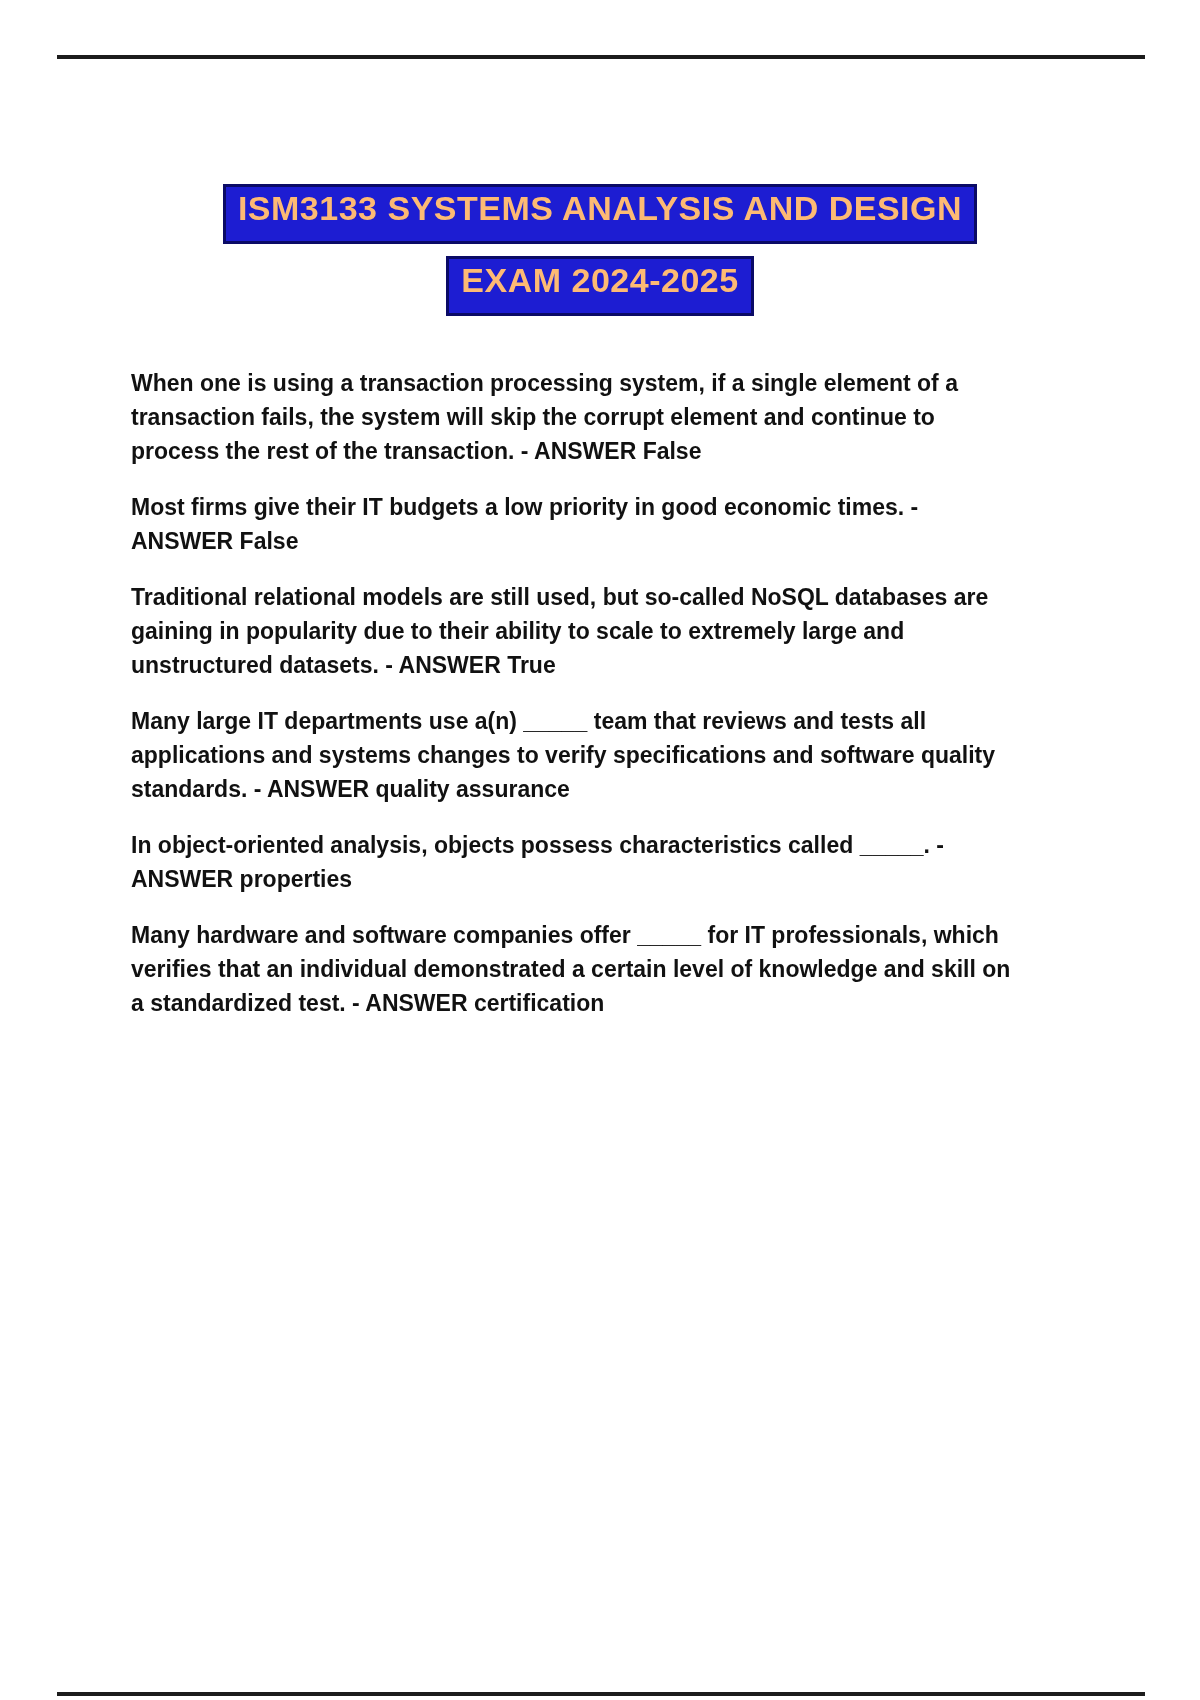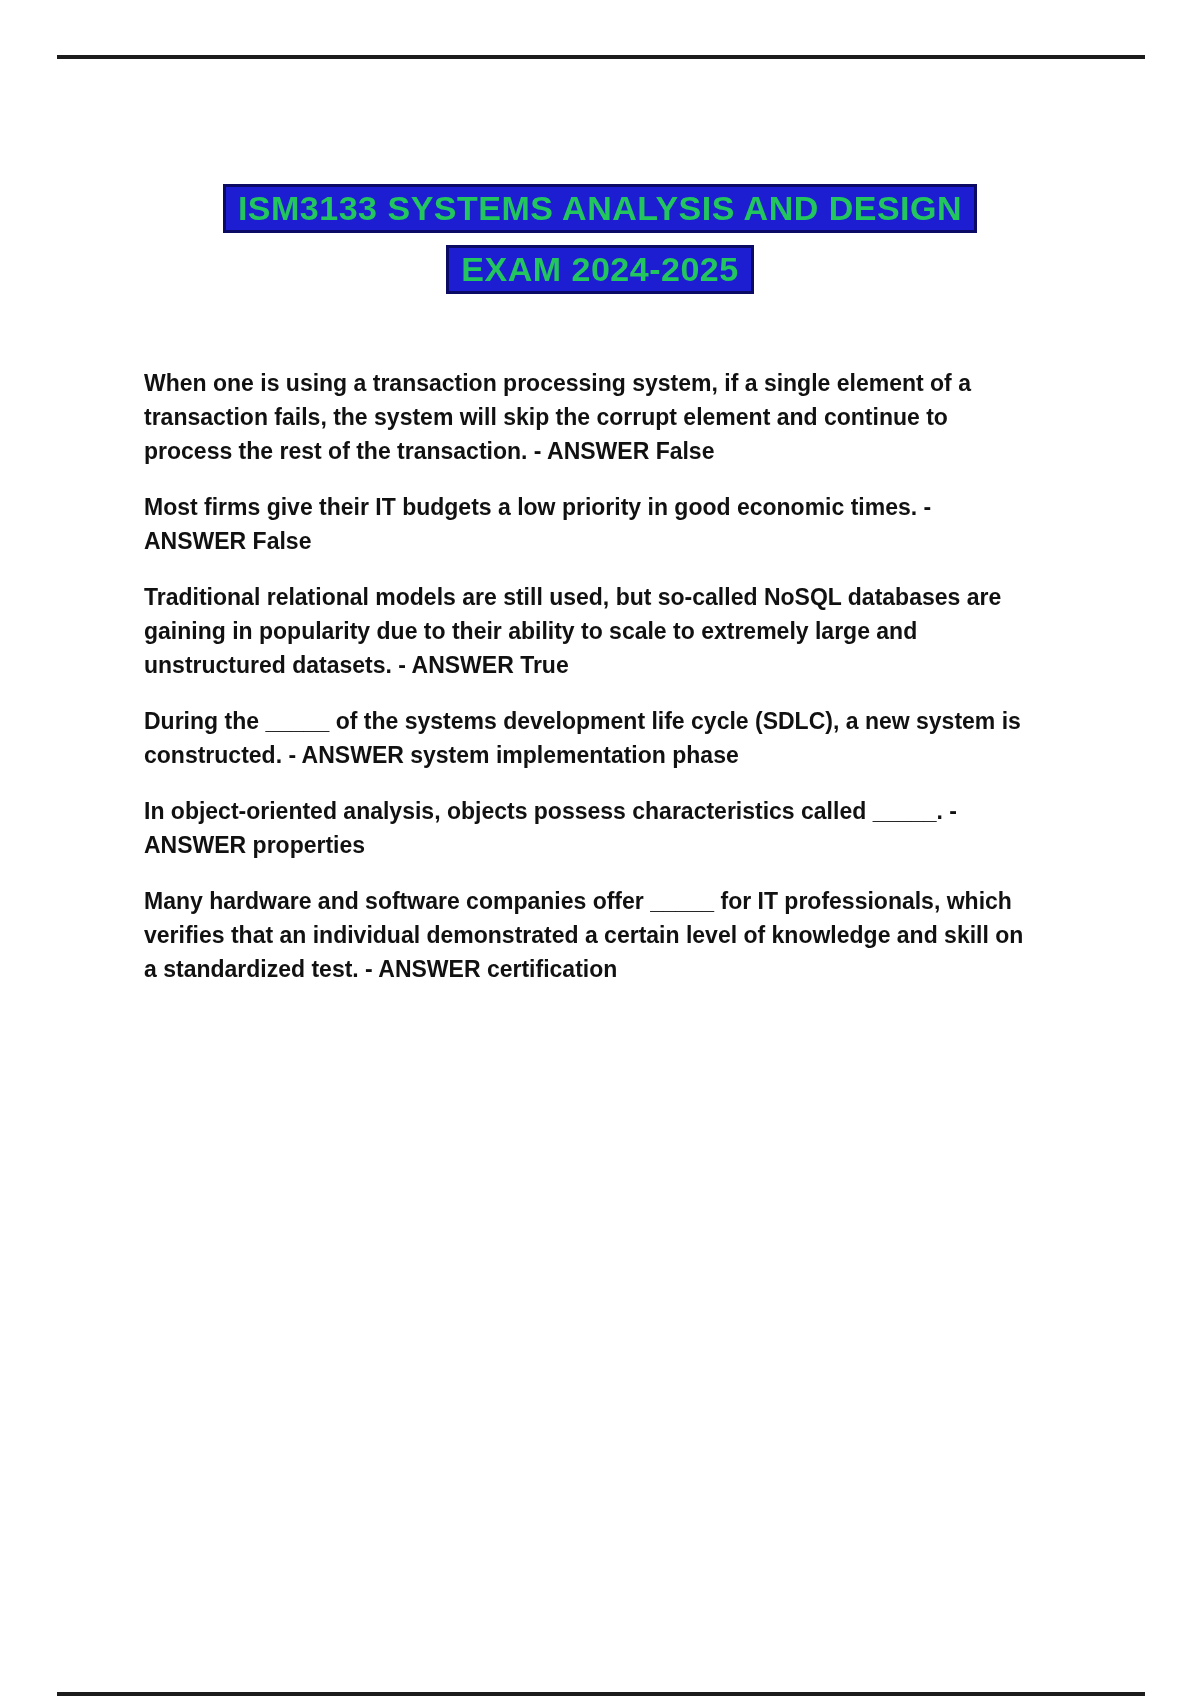--- a/index.html
+++ b/index.html
@@ -34,31 +34,31 @@
     top: 184px;
     left: 0;
     width: 100%;
     text-align: center;
   }
   .title-line { margin-bottom: 12px; }
   .hl {
     display: inline-block;
     background: var(--hl);
     border: 3px solid var(--hlb);
-    color: #22c55e;
+    color: #fdba74;
     font-weight: bold;
     font-size: 34px;
     line-height: 1.15;
-    padding: 2px 12px 2px 12px;
+    padding: 2px 12px 13px 12px;
     letter-spacing: 0.5px;
   }
   .body {
     position: absolute;
     top: 366px;
-    left: 144px;
+    left: 131px;
     width: 888px;
     color: var(--text);
     font-size: 23px;
     font-weight: bold;
     line-height: 34px;
   }
   .qa { margin-bottom: 22px; }
 </style>
 </head>
 <body>
@@ -73,20 +73,20 @@
     </div>
     <div class="title-line">
       <span class="hl">EXAM 2024-2025</span>
     </div>
   </header>
 
   <main class="body" id="paragraphs">
       <p class="qa">When one is using a transaction processing system, if a single element of a transaction fails, the system will skip the corrupt element and continue to process the rest of the transaction. - ANSWER False</p>
       <p class="qa">Most firms give their IT budgets a low priority in good economic times. - ANSWER False</p>
       <p class="qa">Traditional relational models are still used, but so-called NoSQL databases are gaining in popularity due to their ability to scale to extremely large and unstructured datasets. - ANSWER True</p>
-      <p class="qa">During the _____ of the systems development life cycle (SDLC), a new system is constructed. - ANSWER system implementation phase</p>
+      <p class="qa">Many large IT departments use a(n) _____ team that reviews and tests all applications and systems changes to verify specifications and software quality standards. - ANSWER quality assurance</p>
       <p class="qa">In object-oriented analysis, objects possess characteristics called _____. - ANSWER properties</p>
       <p class="qa">Many hardware and software companies offer _____ for IT professionals, which verifies that an individual demonstrated a certain level of knowledge and skill on a standardized test. - ANSWER certification</p>
     </main>
 
   <div class="rule bottom"></div>
 
 </div>
 
 </body></html>

